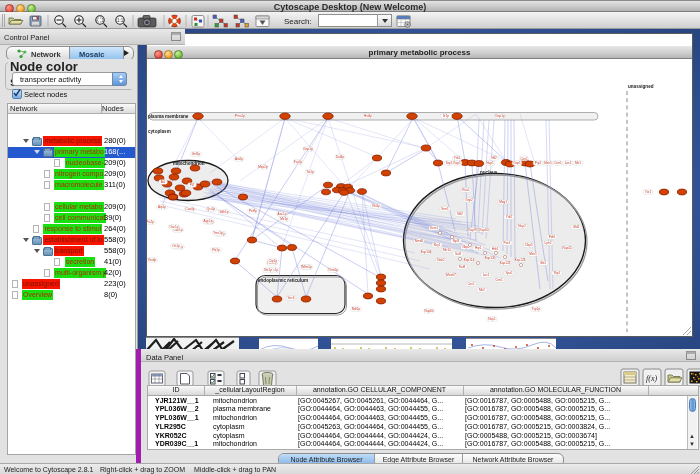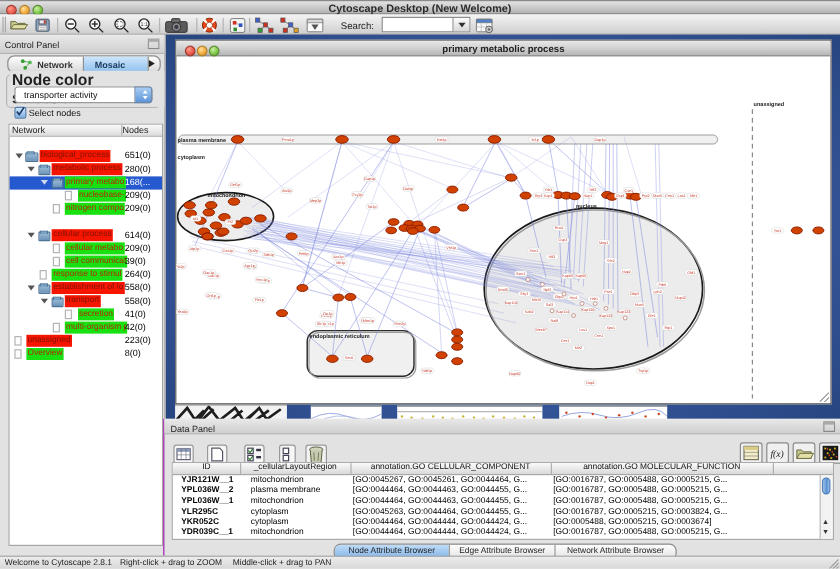--- a/index.html
+++ b/index.html
@@ -6,21 +6,21 @@
 .abs{position:absolute;}
 #titlebar{left:0;top:0;width:700px;height:12px;background:linear-gradient(#e3e3e3,#c9c9c9 55%,#b2b2b2);border-top:1px solid #8a8a8a;border-bottom:1px solid #7e7e7e;box-sizing:border-box;}
 #titlebar .t{position:absolute;left:0;top:1px;width:700px;text-align:center;font-size:9px;font-weight:bold;color:#2a2a2a;}
 .light{position:absolute;top:3px;width:7px;height:7px;border-radius:50%;}
 #toolbar{left:0;top:12px;width:700px;height:17px;background:linear-gradient(#f4f4f4,#dedede 60%,#cfcfcf);border-bottom:1px solid #9b9b9b;box-sizing:border-box;}
 #searchlbl{position:absolute;left:284px;top:4.5px;font-size:8px;color:#222;}
 #searchbox{position:absolute;left:318px;top:1.5px;width:74px;height:13px;background:#fff;border:1px solid #8e8e8e;box-sizing:border-box;}
 #searchbox .btn{position:absolute;right:0;top:0;width:13px;height:11px;background:linear-gradient(#fdfdfd,#d8d8d8);border-left:1px solid #999;}
 #searchbox .arr{position:absolute;right:3px;top:4px;width:0;height:0;border-left:3px solid transparent;border-right:3px solid transparent;border-top:4px solid #333;}
 #cpanel{left:0;top:29px;width:138px;height:434px;background:#e2e2e2;border-right:1px solid #9a9a9a;box-sizing:border-box;}
-#cpanel .hdr{position:absolute;left:0;top:0;width:137px;height:15px;background:linear-gradient(#e9e9e9,#cfcfcf);border-bottom:1px solid #b3b3b3;}
+#cpanel .hdr{position:absolute;left:0;top:0;width:137px;height:15px;background:linear-gradient(#e9e9e9,#cfcfcf);border-bottom:1px solid #b3b3b3;padding-left:48px;}
 #cpanel .hdr .t{position:absolute;left:4px;top:4px;font-size:7.5px;color:#222;}
 #tabrow{position:absolute;left:6px;top:17px;width:126px;height:13px;border:1px solid #8f8f8f;border-radius:6px;background:linear-gradient(#fdfdfd,#d9d9d9);overflow:hidden;}
 #tabmosaic{position:absolute;left:62px;top:0;width:53px;height:13px;background:linear-gradient(#cfe6fb,#8fc1ee);border-left:1px solid #8f8f8f;border-right:1px solid #8f8f8f;}
 #tabrow .nt{position:absolute;left:24px;top:2.5px;font-size:7.5px;font-weight:bold;color:#333;}
 #tabrow .mt{position:absolute;left:72px;top:2.5px;font-size:7.5px;font-weight:bold;color:#1a3a5c;}
 #tabrow .ar{position:absolute;left:117px;top:3px;width:0;height:0;border-top:3.5px solid transparent;border-bottom:3.5px solid transparent;border-left:5px solid #222;}
 #grpbox{position:absolute;left:5px;top:33px;width:127px;height:26px;border:1px solid #b6b6b6;border-radius:4px;}
 #grplbl{position:absolute;left:8px;top:29.5px;font-size:13px;font-weight:bold;color:#222;background:#e2e2e2;padding:0 2px;}
 #combo{position:absolute;left:12px;top:43px;width:113px;height:12px;background:#fff;border:1px solid #9a9a9a;border-radius:3px;}
 #combo .t{position:absolute;left:7px;top:1.5px;font-size:7.5px;color:#111;}
@@ -37,26 +37,26 @@
 .trow{position:absolute;left:0;height:11px;width:127px;font-size:7px;white-space:nowrap;}
 .tlab{position:absolute;top:0px;height:10px;line-height:10px;padding:0 1px;overflow:hidden;}
 .tcnt{position:absolute;left:96px;top:0px;height:10px;line-height:10px;color:#000;font-size:7.5px;}
 .tarr{position:absolute;top:3px;width:0;height:0;border-left:3px solid transparent;border-right:3px solid transparent;border-top:4px solid #555;}
 .tfold{position:absolute;top:2px;width:8.5px;height:6px;background:linear-gradient(#9dbdd8,#6a93b8);border:1px solid #4e7396;border-radius:1px;}
 .tfold:before{content:"";position:absolute;left:0;top:-2px;width:5px;height:2px;background:#7ba2c2;border:1px solid #4e7396;border-bottom:none;border-radius:1px 1px 0 0;}
 .tleaf{position:absolute;top:1px;width:6px;height:7.5px;background:#fdfdfd;border:1px solid #b4b4b4;box-sizing:border-box;}
 #desktop{left:138px;top:29px;width:562px;height:323px;background:#33549b;}
 #desktop .edge{position:absolute;left:0;top:0;width:100%;height:100%;background:radial-gradient(ellipse at 50% 50%, #4468b8 0%, #35569c 60%, #27457f 100%);}
 #mainwin{left:146px;top:33px;width:547px;height:304px;background:#fff;border:1px solid #5a5a5a;box-sizing:border-box;}
-#mwtitle{position:absolute;left:0;top:0;width:100%;height:13px;background:linear-gradient(#e8e8e8,#cfcfcf 55%,#b6b6b6);border-bottom:1px solid #7d7d7d;box-sizing:border-box;}
+#mwtitle{position:absolute;left:0;top:12px;width:100%;height:13px;background:linear-gradient(#e8e8e8,#cfcfcf 55%,#b6b6b6);border-bottom:1px solid #7d7d7d;box-sizing:border-box;}
 #mwtitle .t{position:absolute;left:0;top:2px;width:100%;text-align:center;font-size:8px;font-weight:bold;color:#222;}
 .mlight{position:absolute;top:4px;width:7px;height:7px;border-radius:50%;}
 #netsvg{position:absolute;left:0;top:13px;}
 #grip{position:absolute;right:1px;bottom:1px;width:8px;height:8px;background:linear-gradient(135deg,transparent 45%,#aaa 45%,#aaa 55%,transparent 55%,transparent 70%,#aaa 70%,#aaa 80%,transparent 80%);}
-#dpanel{left:136px;top:349px;width:564px;height:114px;background:#e2e2e2;border-left:1px solid #a21caf;box-sizing:border-box;}
+#dpanel{left:136px;top:349px;width:564px;height:114px;background:#e2e2e2;border-left:5px solid #a21caf;box-sizing:border-box;}
 #dpanel .hdr{position:absolute;left:0;top:0;width:100%;height:12px;background:linear-gradient(#e9e9e9,#cfcfcf);border-bottom:1px solid #b3b3b3;}
 #dpanel .hdr .t{position:absolute;left:5px;top:3.5px;font-size:7.5px;color:#222;}
 #dtable{position:absolute;left:6px;top:36px;width:552px;height:65px;background:#fff;border:1px solid #aaa;box-sizing:border-box;}
 #dthead{position:absolute;left:0;top:0;width:100%;height:9px;background:linear-gradient(#fafafa,#d9d9d9);border-bottom:1px solid #a8a8a8;font-size:7px;color:#111;}
 #dthead div{position:absolute;top:0;}
 .drow{position:absolute;left:0;width:100%;height:8.76px;font-size:7px;color:#000;white-space:nowrap;}
 .drow b{font-weight:bold;}
 .dcol{position:absolute;top:0.6px;}
 .dsb{position:absolute;right:1px;top:10px;width:9px;height:53px;background:#f2f2f2;border-left:1px solid #bbb;}
 .dsb .th{position:absolute;left:1px;top:2px;width:7px;height:14px;border-radius:4px;background:linear-gradient(90deg,#9ec3ea,#568fd2 60%,#9ec3ea);border:0.5px solid #4a7cb8;box-sizing:border-box;}
@@ -819,26 +819,20 @@
         <path d="M2 5 L4 7.5 L8 1.5" stroke="#1a3a6a" stroke-width="1.4" fill="none"></path>
       </svg>
     </div>
     <span id="chklbl">Select nodes</span>
 <div id="tree">
 <div id="treehdr">
         <span class="n1">Network</span>
         <span class="dv"></span>
         <span class="n2">Nodes</span>
       </div>
-<div class="trow" style="top:21px;">
-<span class="tarr" style="left:4.699999999999999px;"></span>
-<span class="tfold" style="left:13.2px;"></span>
-<span class="tlab" style="left:24.7px;max-width:71.3px;background:#f51500;color:#801300;">biological_process</span>
-<span class="tcnt" style="">651(0)</span>
-</div>
 <div class="trow" style="top:32px;">
 <span class="tarr" style="left:15.399999999999999px;"></span>
 <span class="tfold" style="left:23.9px;"></span>
 <span class="tlab" style="left:35.4px;max-width:60.6px;background:#f51500;color:#801300;">metabolic process</span>
 <span class="tcnt" style="">280(0)</span>
 </div>
 <div class="trow" style="top:43px;background:#2559cf;">
 <span class="tarr" style="left:26.099999999999994px;border-top-color:#cfd8ea;"></span>
 <span class="tfold" style="left:34.599999999999994px;"></span>
 <span class="tlab" style="left:46.099999999999994px;max-width:49.900000000000006px;background:#19e011;color:#b32800;">primary metabo</span>
@@ -847,25 +841,24 @@
 <div class="trow" style="top:54px;">
 <span class="tleaf" style="left:46.3px;"></span>
 <span class="tlab" style="left:56.8px;max-width:39.2px;background:#19e011;color:#b32800;">nucleobase-</span>
 <span class="tcnt" style="">209(0)</span>
 </div>
 <div class="trow" style="top:65px;">
 <span class="tleaf" style="left:35.599999999999994px;"></span>
 <span class="tlab" style="left:46.099999999999994px;max-width:49.900000000000006px;background:#19e011;color:#b32800;">nitrogen compo</span>
 <span class="tcnt" style="">209(0)</span>
 </div>
-<div class="trow" style="top:87px;">
-<span class="tarr" style="left:15.399999999999999px;"></span>
-<span class="tfold" style="left:23.9px;"></span>
-<span class="tlab" style="left:35.4px;max-width:60.6px;background:#f51500;color:#801300;">cellular process</span>
-<span class="tcnt" style="">614(0)</span>
+<div class="trow" style="top:76px;">
+<span class="tleaf" style="left:35.599999999999994px;"></span>
+<span class="tlab" style="left:46.099999999999994px;max-width:49.900000000000006px;background:#19e011;color:#b32800;">macromolecule</span>
+<span class="tcnt" style="">311(0)</span>
 </div>
 <div class="trow" style="top:98px;">
 <span class="tleaf" style="left:35.599999999999994px;"></span>
 <span class="tlab" style="left:46.099999999999994px;max-width:49.900000000000006px;background:#19e011;color:#b32800;">cellular metabo</span>
 <span class="tcnt" style="">209(0)</span>
 </div>
 <div class="trow" style="top:109px;">
 <span class="tleaf" style="left:35.599999999999994px;"></span>
 <span class="tlab" style="left:46.099999999999994px;max-width:49.900000000000006px;background:#19e011;color:#b32800;">cell communicat</span>
 <span class="tcnt" style="">39(0)</span>

